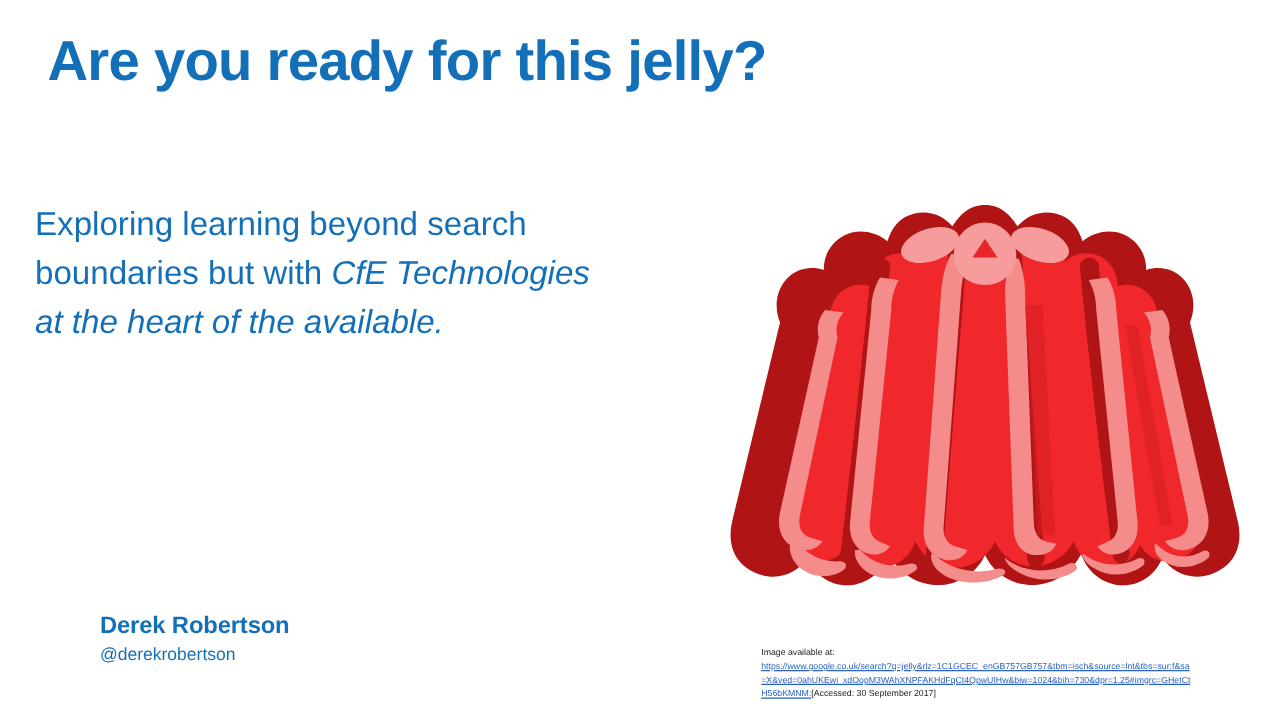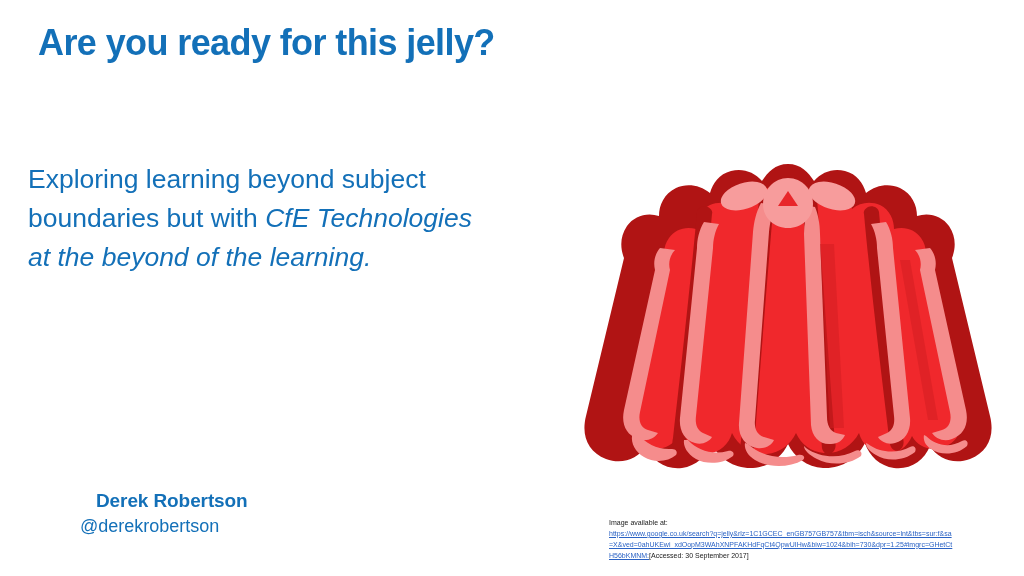--- a/index.html
+++ b/index.html
@@ -18,21 +18,21 @@
     background: #ffffff;
     overflow: hidden;
   }
 
   
   .title {
     position: absolute;
     left: 38px;
     top: 22px;
     width: 700px;
-    font-size: 36px;
+    font-size: 45px;
     font-weight: bold;
     line-height: 1.18;
     color: #1370B8;
     letter-spacing: -0.6px;
     white-space: nowrap;
   }
 
   
   .body-text {
     position: absolute;
@@ -62,24 +62,23 @@
     left: 80px;
     top: 488px;
     width: 420px;
     color: #1370B8;
   }
   .credit-name {
     font-size: 19px;
     font-weight: bold;
     line-height: 1.35;
     letter-spacing: -0.1px;
-    margin-left: 16px;
   }
   .credit-handle {
-    font-size: 18px;
+    font-size: 14px;
     font-weight: normal;
     line-height: 1.35;
   }
   .credit-tags {
     font-size: 18px;
     font-weight: normal;
     line-height: 1.35;
   }
 
   
@@ -122,21 +121,21 @@
     height: 100%;
   }
 </style>
 </head>
 <body>
 
 <div class="slide">
 
   <div class="title">Are you ready for this jelly?</div>
 
-  <div class="body-text"><span class="seg-regular">Exploring learning beyond subject boundaries but with </span><span class="seg-bold-italic">CfE Technologies</span><span class="seg-italic"> at the beyond of the learning.</span></div>
+  <div class="body-text"><span class="seg-regular">Exploring learning beyond search boundaries but with </span><span class="seg-bold-italic">CfE Technologies</span><span class="seg-italic"> at the heart of the available.</span></div>
 
   <div class="jelly-wrap">
     <svg viewBox="0 0 460 348" xmlns="http://www.w3.org/2000/svg" aria-hidden="true">
       <defs>
 
         <path id="jelly-body" d="
           M 230 16
           C 243 16 250 24 256 33
           C 264 24 275 20 287 23
           C 299 26 305 35 308 45

